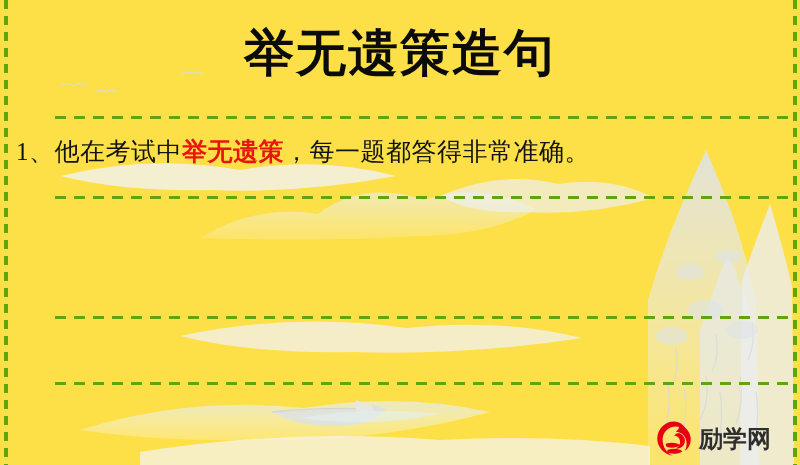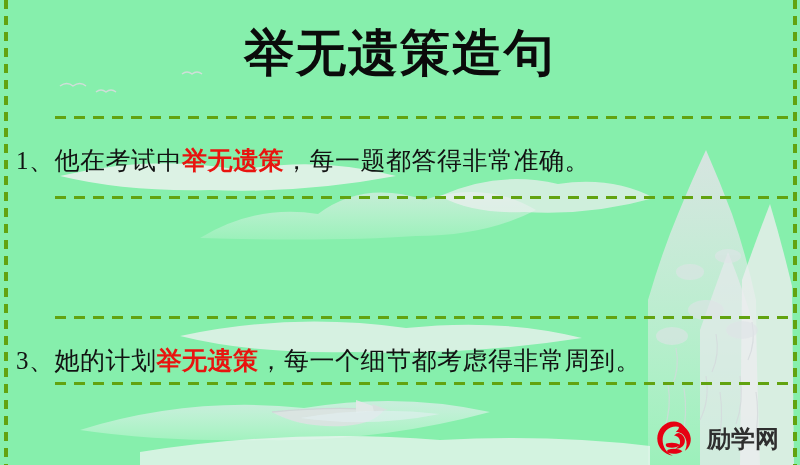--- a/index.html
+++ b/index.html
@@ -12,21 +12,21 @@
     width: 800px;
     height: 465px;
     font-family: "Liberation Serif", "DejaVu Serif", serif;
     overflow: hidden;
   }
 
   #page {
     position: relative;
     width: 800px;
     height: 465px;
-    background: #86efac;
+    background: #fde047;
     box-sizing: border-box;
     overflow: hidden;
   }
 
   
   .bg-art {
     position: absolute;
     inset: 0;
     pointer-events: none;
     z-index: 0;
@@ -84,21 +84,21 @@
   }
 
   
   .sentence {
     position: absolute;
     left: 16px;
     width: 768px;
     z-index: 4;
     font-family: "Liberation Serif", "DejaVu Serif", serif;
     font-size: 25px;
-    line-height: 60px;
+    line-height: 42px;
     color: #121212;
     letter-spacing: 0.5px;
     white-space: normal;
   }
   .sentence .idiom {
     color: #e8140f;
     font-weight: bold;
     font-family: "DejaVu Serif", "Liberation Serif", serif;
   }
   #sentence-1 { top: 131px; }
@@ -108,21 +108,20 @@
   
   .logo {
     position: absolute;
     left: 655px;
     top: 418px;
     width: 135px;
     height: 42px;
     display: flex;
     align-items: center;
     z-index: 5;
-    gap: 8px;
   }
   .logo-mark {
     width: 38px;
     height: 38px;
     flex: 0 0 38px;
     display: block;
   }
   .logo-text {
     margin-left: 6px;
     font-family: "DejaVu Sans", "Liberation Sans", sans-serif;
@@ -214,23 +213,20 @@
   <div class="hdash" style="top:316px;"></div>
   <div class="hdash" style="top:382px;"></div>
 
   <div class="title">举无遗策造句</div>
 
   <div class="sentence" id="sentence-1">
     <span>1、</span><span>他在考试中</span><span class="idiom">举无遗策</span><span>，每一题都答得非常准确。</span>
   </div>
 
 
-  <div class="sentence" id="sentence-3">
-    <span>3、</span><span>她的计划</span><span class="idiom">举无遗策</span><span>，每一个细节都考虑得非常周到。</span>
-  </div>
 
   <div class="logo">
     <svg class="logo-mark" viewBox="0 0 100 100" xmlns="http://www.w3.org/2000/svg" aria-hidden="true">
 
       <path d="M50 4 C26 4 6 24 6 49 C6 72 24 91 47 94 C30 86 20 70 20 52 C20 32 35 17 55 17 C70 17 82 26 86 39 C83 18 68 4 50 4 Z" fill="#e60012"></path>
 
       <path d="M60 12 C78 14 92 29 94 48 C95 62 89 74 79 81 C84 70 85 58 80 48 C75 37 65 31 54 32 C62 26 66 19 60 12 Z" fill="#e60012"></path>
 
       <path d="M63 34 C75 38 81 49 78 60 C75 71 64 77 53 75 C61 72 66 66 66 58 C66 49 60 42 50 41 C55 36 59 34 63 34 Z" fill="#e60012"></path>
 

